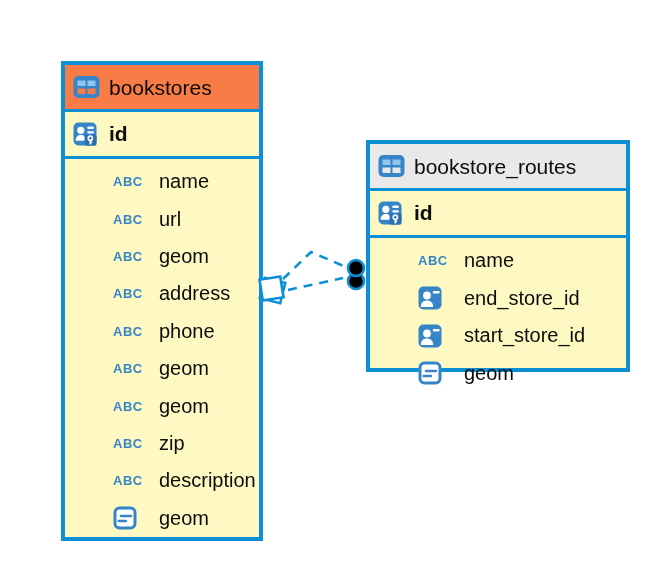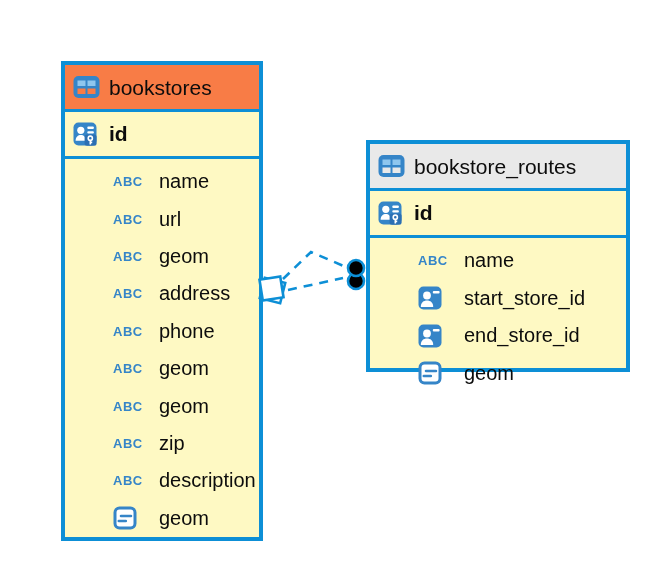--- a/index.html
+++ b/index.html
@@ -173,32 +173,32 @@
       </div>
       <div class="col-row">
         <span class="icon-box">
           <svg width="24" height="24" viewBox="0 0 24 24">
             <rect x="0.5" y="0.5" width="23" height="23" rx="5" fill="var(--icon-blue,#3585c8)"></rect>
             <circle cx="9" cy="9.5" r="3.9" fill="#fff"></circle>
             <path d="M2.8 21 C2.8 16.6 5.7 14.6 9 14.6 C12.3 14.6 15.2 16.6 15.2 21 Z" fill="#fff"></path>
             <rect x="14.8" y="5" width="6.8" height="2.6" rx="1" fill="#fff"></rect>
           </svg>
         </span>
-        <span class="col-name">start_store_id</span>
+        <span class="col-name">end_store_id</span>
       </div>
       <div class="col-row">
         <span class="icon-box">
           <svg width="24" height="24" viewBox="0 0 24 24">
             <rect x="0.5" y="0.5" width="23" height="23" rx="5" fill="var(--icon-blue,#3585c8)"></rect>
             <circle cx="9" cy="9.5" r="3.9" fill="#fff"></circle>
             <path d="M2.8 21 C2.8 16.6 5.7 14.6 9 14.6 C12.3 14.6 15.2 16.6 15.2 21 Z" fill="#fff"></path>
             <rect x="14.8" y="5" width="6.8" height="2.6" rx="1" fill="#fff"></rect>
           </svg>
         </span>
-        <span class="col-name">end_store_id</span>
+        <span class="col-name">start_store_id</span>
       </div>
       <div class="col-row">
         <span class="icon-box">
           <svg width="24" height="24" viewBox="0 0 24 24">
             <rect x="2" y="2" width="20" height="20" rx="4.5" fill="#fff" stroke="var(--icon-blue,#3585c8)" stroke-width="3"></rect>
             <path d="M8 10 H18 M5.8 15 H12.8" stroke="var(--icon-blue,#3585c8)" stroke-width="2.6" stroke-linecap="round" fill="none"></path>
           </svg>
         </span>
         <span class="col-name">geom</span>
       </div>

